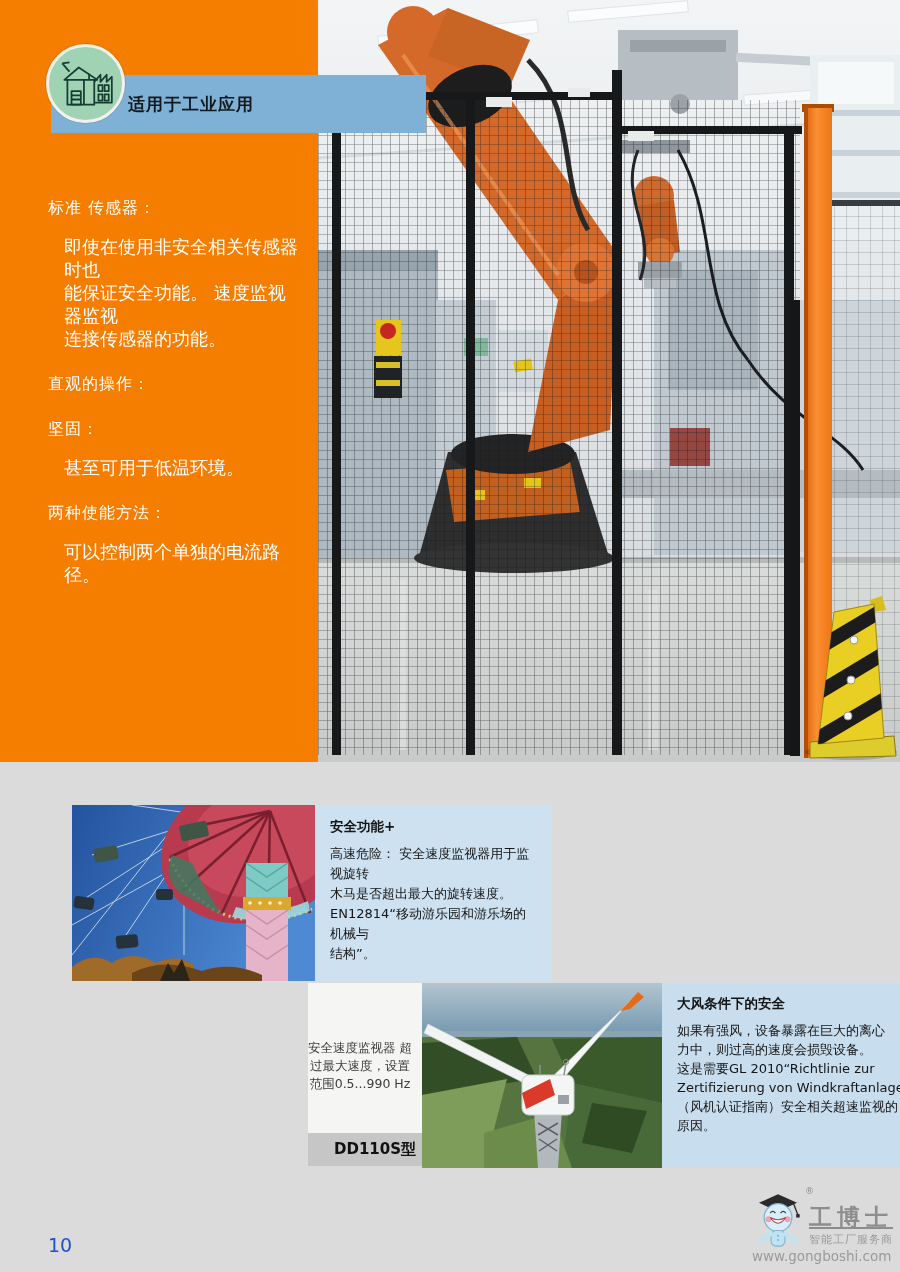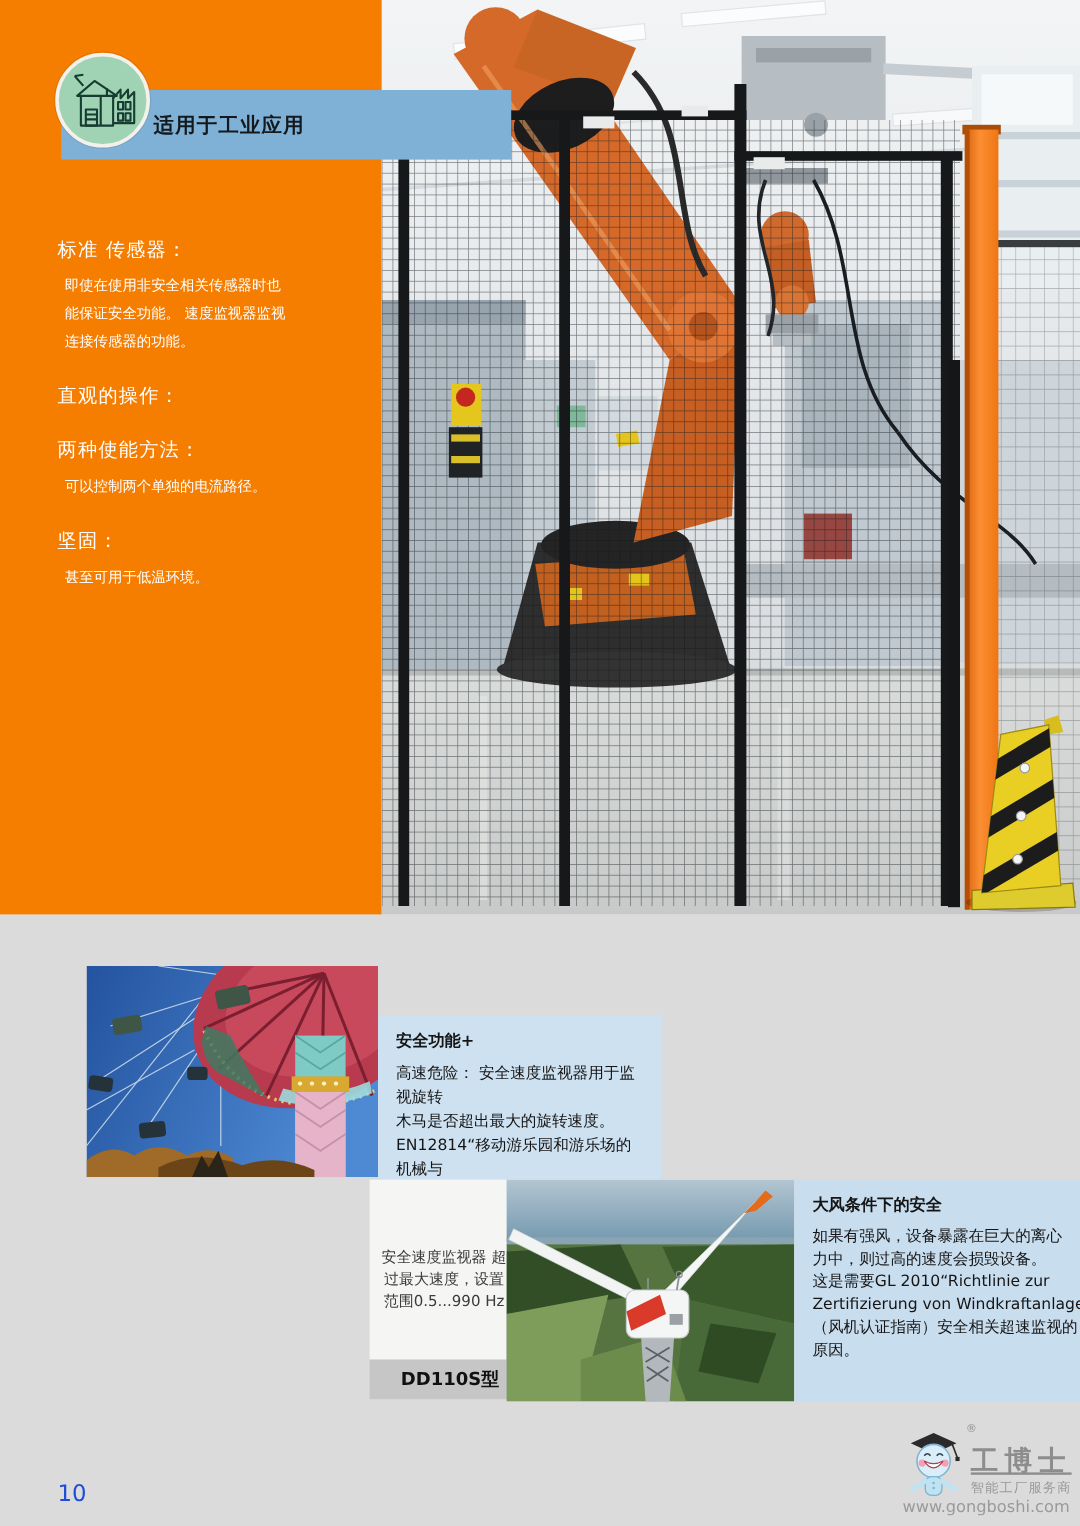--- a/index.html
+++ b/index.html
@@ -20,33 +20,33 @@
   }
   .badge-circle{
     left:46px;top:44px;width:79px;height:79px;border-radius:50%;
     background:#9fd3b4;border:3px solid #f3f1ea;box-sizing:border-box;
     display:flex;align-items:center;justify-content:center;
     box-shadow:0 0 0 1px rgba(0,0,0,.08);
   }
   .sidebar{left:48px;top:198px;width:268px;color:#ffffff;}
   .side-section{margin-bottom:24px;}
   .side-section h3{margin:0 0 8px 0;font-size:16px;font-weight:normal;letter-spacing:1px;}
-  .side-section p{margin:6px;font-size:12px;line-height:23px;white-space:pre-line;}
+  .side-section p{margin:16px;font-size:18px;line-height:23px;white-space:pre-line;}
   
   .photo{overflow:hidden;}
   .carousel-photo{left:72px;top:805px;width:243px;height:176px;}
   .feature-panel{
-    left:315px;top:846px;width:237px;height:176px;background:#cde1f0;
+    left:315px;top:805px;width:237px;height:176px;background:#cde1f0;
     padding:13px 15px;box-sizing:border-box;color:#151515;
   }
   .feature-panel h4,.wind-panel h4{margin:0 0 8px 0;font-size:13.5px;font-weight:bold;}
   .feature-panel p{margin:0;font-size:13px;line-height:20px;white-space:pre-line;}
   .spec-box{
     left:308px;top:983px;width:114px;height:150px;background:#f5f5f3;
-    display:flex;align-items:center;justify-content:flex-end;text-align:center;
+    display:flex;align-items:center;justify-content:flex-start;text-align:center;
     padding-top:16px;box-sizing:border-box;
     font-size:12.5px;line-height:18px;color:#3c3c3c;white-space:pre-line;
   }
   .model-box{
     left:308px;top:1133px;width:114px;height:33px;background:#c6c6c6;
     display:flex;align-items:center;padding-left:26px;box-sizing:border-box;
     font-size:15px;font-weight:bold;color:#111;
   }
   .wind-photo{left:422px;top:983px;width:240px;height:185px;}
   .wind-panel{
@@ -249,26 +249,26 @@
     <div class="side-section">
       <h3>标准 传感器：</h3>
       <p>即使在使用非安全相关传感器时也
 能保证安全功能。 速度监视器监视
 连接传感器的功能。</p>
     </div>
     <div class="side-section">
       <h3>直观的操作：</h3>
     </div>
     <div class="side-section">
+      <h3>坚固：</h3>
+      <p>甚至可用于低温环境。</p>
+    </div>
+    <div class="side-section">
       <h3>两种使能方法：</h3>
       <p>可以控制两个单独的电流路径。</p>
-    </div>
-    <div class="side-section">
-      <h3>坚固：</h3>
-      <p>甚至可用于低温环境。</p>
     </div>
   </div>
 
   <div class="abs photo carousel-photo">
     <svg viewBox="0 0 243 176" width="243" height="176" preserveAspectRatio="none">
       <defs>
         <linearGradient id="sky1" x1="0" y1="0" x2="1" y2="0.3">
           <stop offset="0" stop-color="#24539f"></stop>
             <stop offset="1" stop-color="#4e8ad4"></stop>
         </linearGradient>

